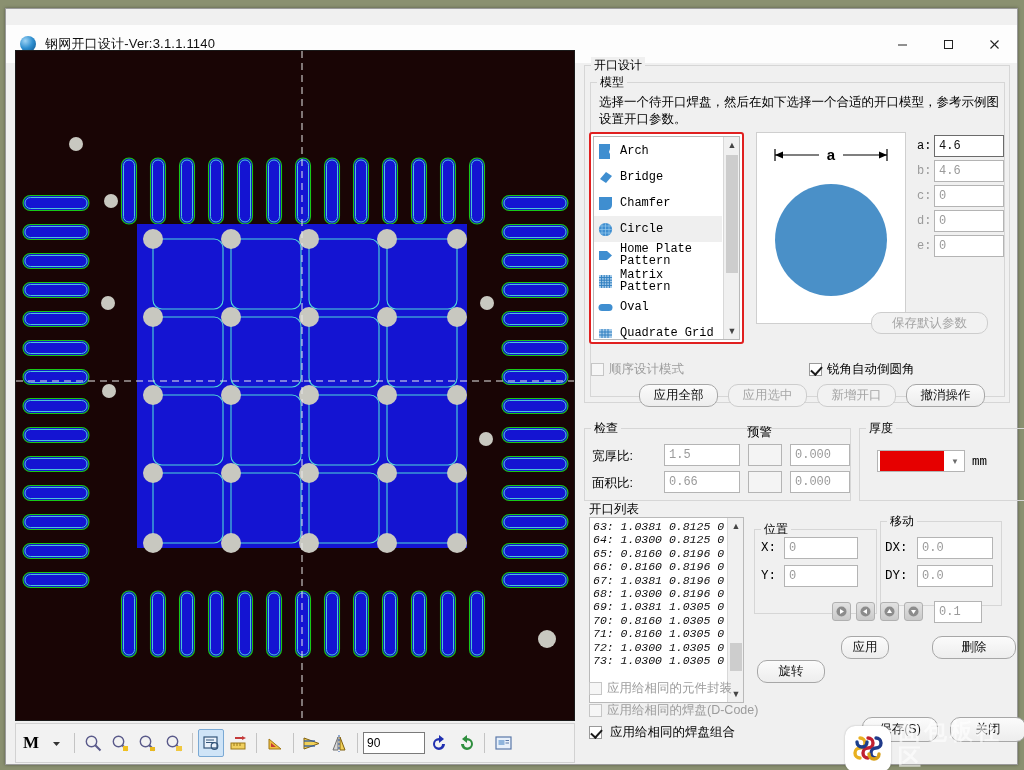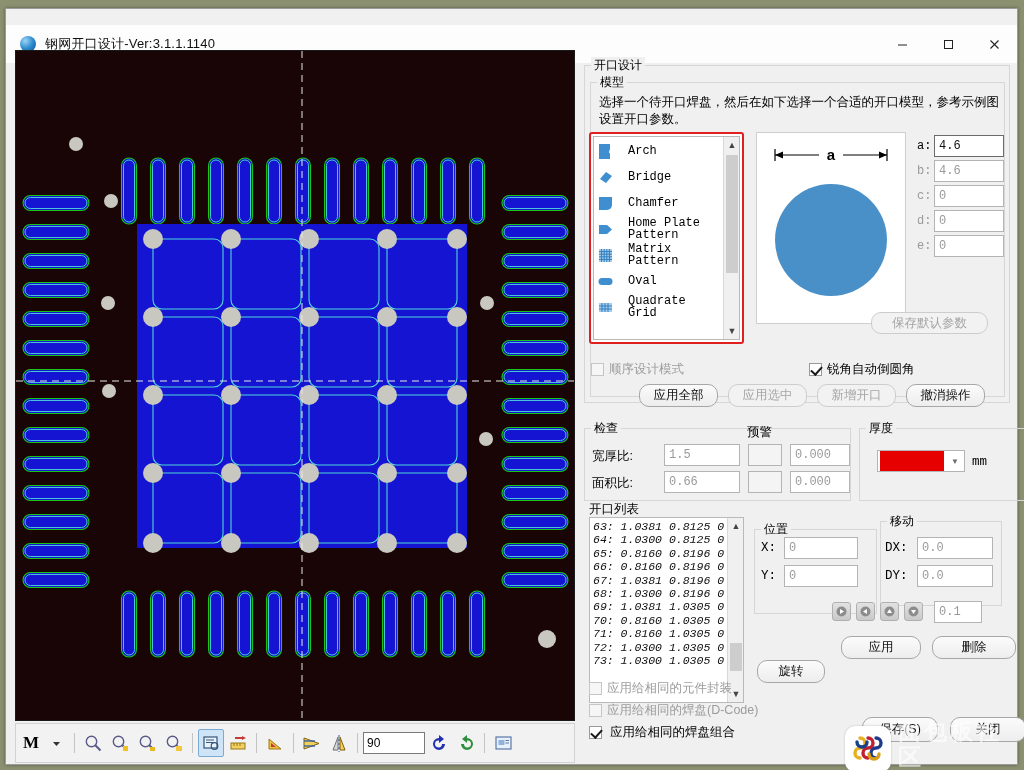--- a/index.html
+++ b/index.html
@@ -80,21 +80,21 @@
   .model-frame {
     position:absolute; left:5px; top:79px; width:155px; height:212px;
     border:2px solid #e02020; border-radius:3px; padding:2px; background:#fff;
   }
   .model-list {
     width:100%;height:100%;border:1px solid #b9b9b9;background:#fff;
     position:relative;overflow:hidden;
   }
   .ml-inner { position:absolute; left:0;top:0; right:17px; top:1px; }
   .ml-item {
-    display:flex;align-items:center;gap:14px;height:26px;padding:0 3px;
+    display:flex;align-items:center;gap:6px;height:26px;padding:0 3px;
     font-family:"Liberation Mono", monospace; font-size:12px;
   }
   .ml-item.two { height:26px; }
   .ml-item.sel { background:#efefef; }
   .ml-label { line-height:12.5px; white-space:pre-line; }
   .ml-ico { width:17px;height:17px;flex:none; }
   .scrollbar {
     position:absolute;right:0;top:0;width:16px;height:100%;background:#f0f0f0;
     border-left:1px solid #d8d8d8;
   }
@@ -495,20 +495,34 @@
             <span class="ml-label">Bridge</span>
           </div>
 
           <div class="ml-item">
             <svg class="ml-ico" viewBox="0 0 17 17">
               <path d="M2 2 h13 v8 a5 5 0 0 1 -5 5 h-8 z" fill="#3f8ed0"></path>
             </svg>
             <span class="ml-label">Chamfer</span>
           </div>
 
+          <div class="ml-item sel">
+            <svg class="ml-ico" viewBox="0 0 17 17">
+              <circle cx="8.5" cy="8.5" r="6.6" fill="#3f8ed0"></circle>
+              <g stroke="#9fd0f0" stroke-width="0.6">
+                <line x1="3" y1="5" x2="14" y2="5"></line>
+                    <line x1="2.2" y1="8.5" x2="14.8" y2="8.5"></line>
+                <line x1="3" y1="12" x2="14" y2="12"></line>
+                <line x1="5" y1="3" x2="5" y2="14"></line>
+                    <line x1="8.5" y1="2.2" x2="8.5" y2="14.8"></line>
+                <line x1="12" y1="3" x2="12" y2="14"></line>
+              </g>
+            </svg>
+            <span class="ml-label">Circle</span>
+          </div>
 
           <div class="ml-item two">
             <svg class="ml-ico" viewBox="0 0 17 17">
               <path d="M2 4 h8 l5 4.5 l-5 4.5 h-8 z" fill="#3f8ed0"></path>
             </svg>
             <span class="ml-label">Home Plate
 Pattern</span>
           </div>
 
           <div class="ml-item">
@@ -692,21 +706,21 @@
     </div>
     <div class="nudge" style="position:absolute;left:320px;top:549px;">
       <svg width="11" height="11" viewBox="0 0 11 11">
             <circle cx="5.5" cy="5.5" r="5" fill="#8c8c8c"></circle>
             <path d="M3 4 L8 4 L5.5 8 Z" fill="#fff"></path>
           </svg>
     </div>
     <div class="ip dim" style="position:absolute;left:350px;top:548px;width:48px;">0.1</div>
 
     <div class="btn" style="position:absolute;left:173px;top:583px;width:68px;height:23px;margin-top:24px;">旋转</div>
-    <div class="btn" style="position:absolute;left:257px;top:583px;width:80px;height:23px;">应用</div>
+    <div class="btn" style="position:absolute;left:257px;top:583px;width:48px;height:23px;">应用</div>
     <div class="btn" style="position:absolute;left:348px;top:583px;width:84px;height:23px;">删除</div>
 
     <div class="cbrow" style="left:5px;top:627px;">
       <span class="cb dis"></span>
       <span class="cblbl dis">应用给相同的元件封装</span>
     </div>
     <div class="cbrow" style="left:5px;top:649px;">
       <span class="cb dis"></span>
       <span class="cblbl dis">应用给相同的焊盘(D-Code)</span>
     </div>

